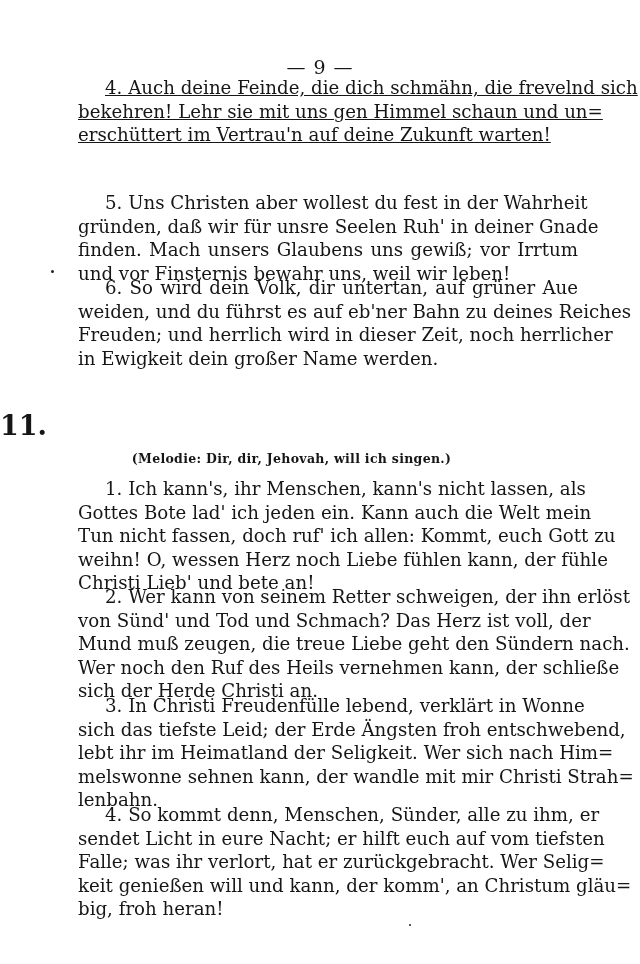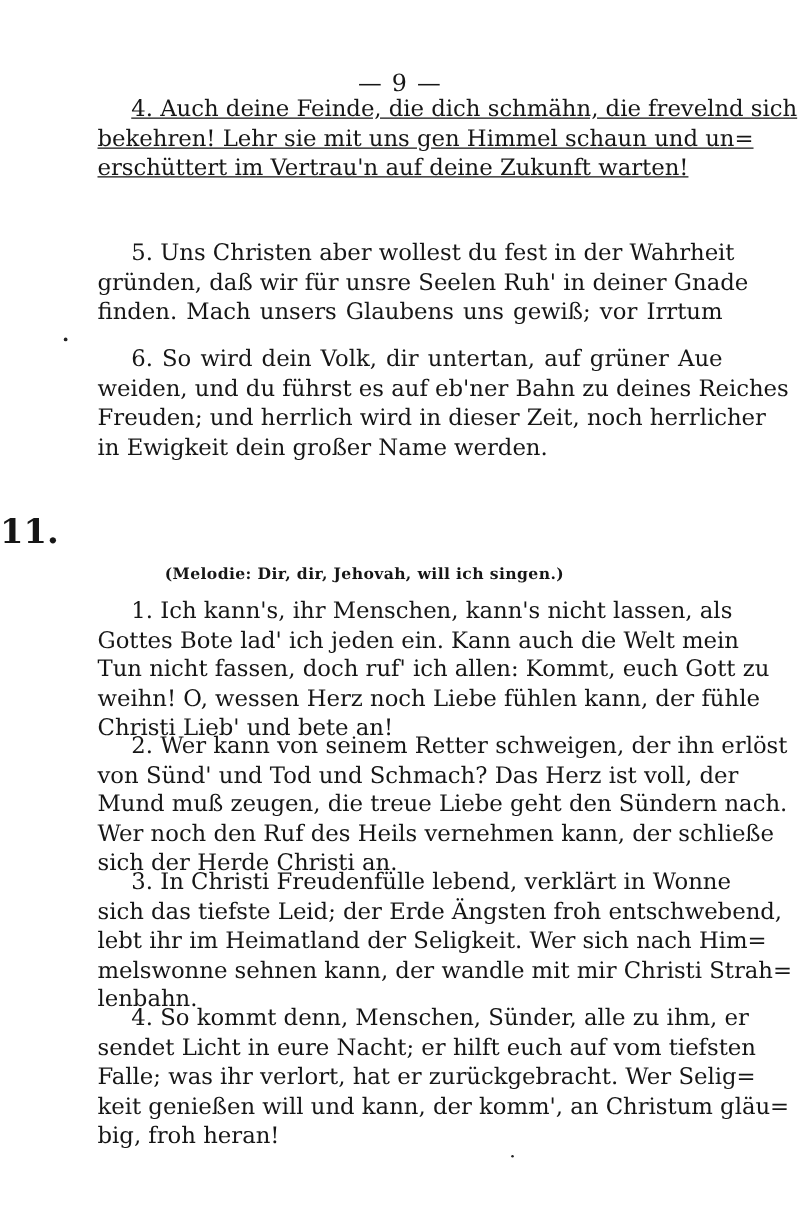--- a/index.html
+++ b/index.html
@@ -84,20 +84,21 @@
   <div class="block" style="top:76px;text-decoration:underline;">
     <span class="line first">4. Auch deine Feinde, die dich schmähn, die frevelnd sich</span>
     <span class="line">bekehren!  Lehr sie mit uns gen Himmel schaun und un=</span>
     <span class="line last">erschüttert im Vertrau'n auf deine Zukunft warten!</span>
   </div>
 
   <div class="block" style="top:191px;">
     <span class="line first">5. Uns Christen aber wollest du fest in der Wahrheit</span>
     <span class="line">gründen, daß wir für unsre Seelen Ruh' in deiner Gnade</span>
     <span class="line">finden.  Mach unsers Glaubens uns gewiß; vor Irrtum</span>
+    <span class="line last">und vor Finsternis bewahr uns, weil wir leben!</span>
   </div>
 
   <div class="block" style="top:276px;">
     <span class="line first">6. So wird dein Volk, dir untertan, auf grüner Aue</span>
     <span class="line">weiden, und du führst es auf eb'ner Bahn zu deines Reiches</span>
     <span class="line">Freuden; und herrlich wird in dieser Zeit, noch herrlicher</span>
     <span class="line last">in Ewigkeit dein großer Name werden.</span>
   </div>
 
   <div class="hymn-number">11.</div>

